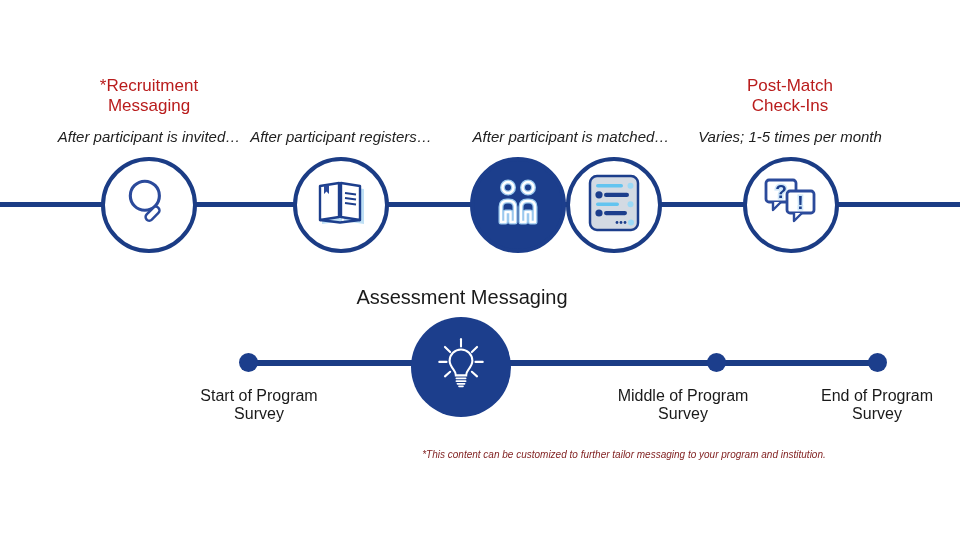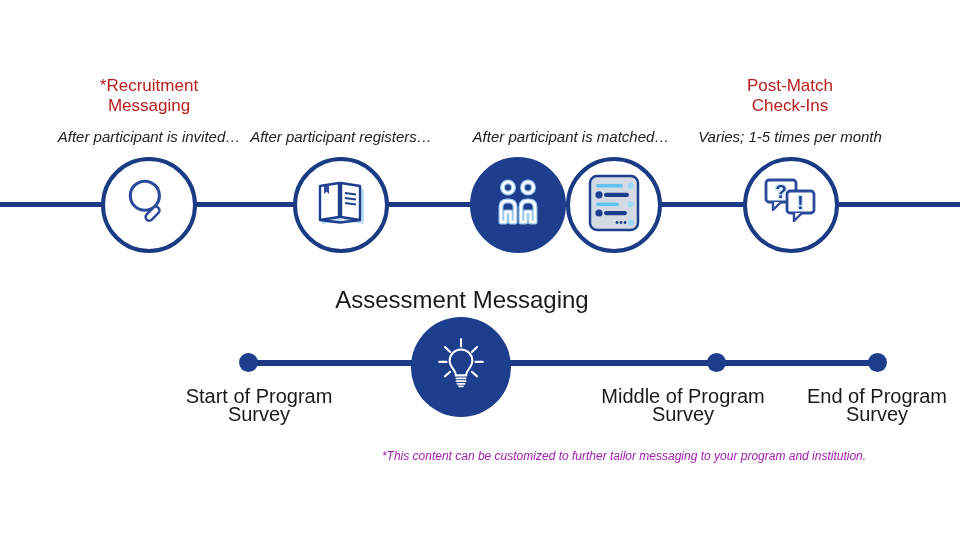--- a/index.html
+++ b/index.html
@@ -28,46 +28,46 @@
     background:#ffffff; border:4px solid #1b3c85; box-sizing:border-box;
     display:flex; align-items:center; justify-content:center; z-index:2;
   }
   .node-circle.filled { background:#1c3e8c; border-color:#1c3e8c; }
   .c1 { left:101px; }  .c2 { left:293px; }
   .c3a { left:470px; } .c3b { left:566px; z-index:3; }
   .c4 { left:743px; }
   
   .assessment-title {
     position:absolute; left:312px; top:286px; width:300px; text-align:center;
-    font-size:24px; font-weight:500; color:#1a1a1a; z-index:4;
+    font-size:20px; font-weight:500; color:#1a1a1a; z-index:4;
   }
   .bottom-line {
     position:absolute; left:248px; top:360px; width:630px; height:6px;
     background:#1b3c85; z-index:1;
   }
   .milestone-dot {
     position:absolute; top:353px; width:19px; height:19px; border-radius:50%;
     background:#1c3e8c; z-index:2;
   }
   .d1 { left:239px; } .d2 { left:707px; } .d3 { left:868px; }
   .bulb-circle {
     position:absolute; left:411px; top:317px; width:100px; height:100px;
     border-radius:50%; background:#1c3e8c; display:flex; align-items:center;
     justify-content:center; z-index:3;
   }
   .milestone-label {
     position:absolute; top:387px; width:180px; text-align:center;
-    font-size:20px; line-height:18px; color:#1a1a1a; white-space:pre-line;
+    font-size:16px; line-height:18px; color:#1a1a1a; white-space:pre-line;
     z-index:4;
   }
   .m1 { left:169px; } .m2 { left:593px; } .m3 { left:787px; }
   
   .footnote {
     position:absolute; left:344px; top:449px; width:560px; text-align:center;
-    font-size:12px; font-style:italic; color:#a21caf; z-index:4;
+    font-size:10px; font-style:italic; color:#7f1d1d; z-index:4;
   }
 </style>
 </head>
 <body>
 
 <div class="slide">
 
   <div class="top-line"></div>
 
   <div class="node-title t1">*Recruitment

